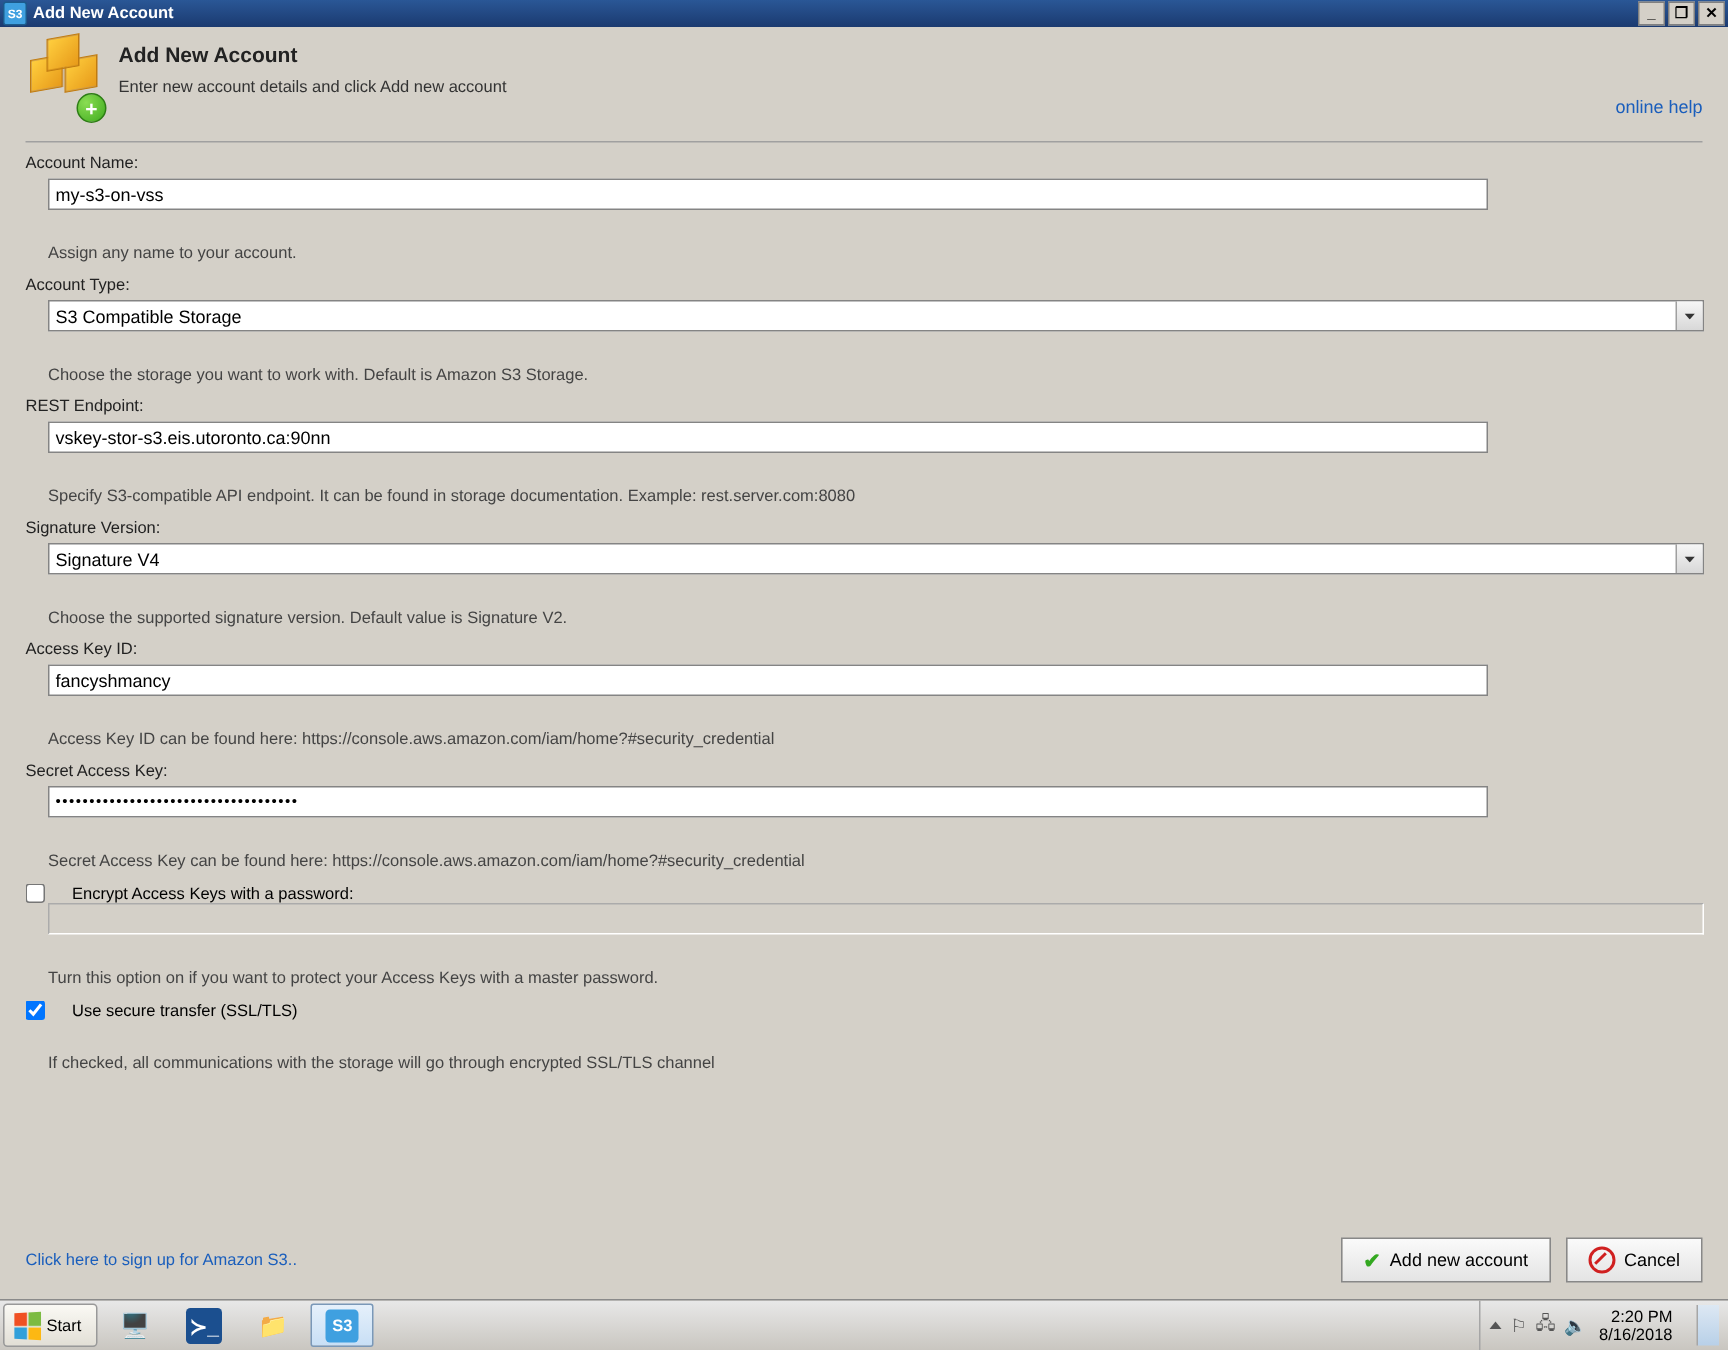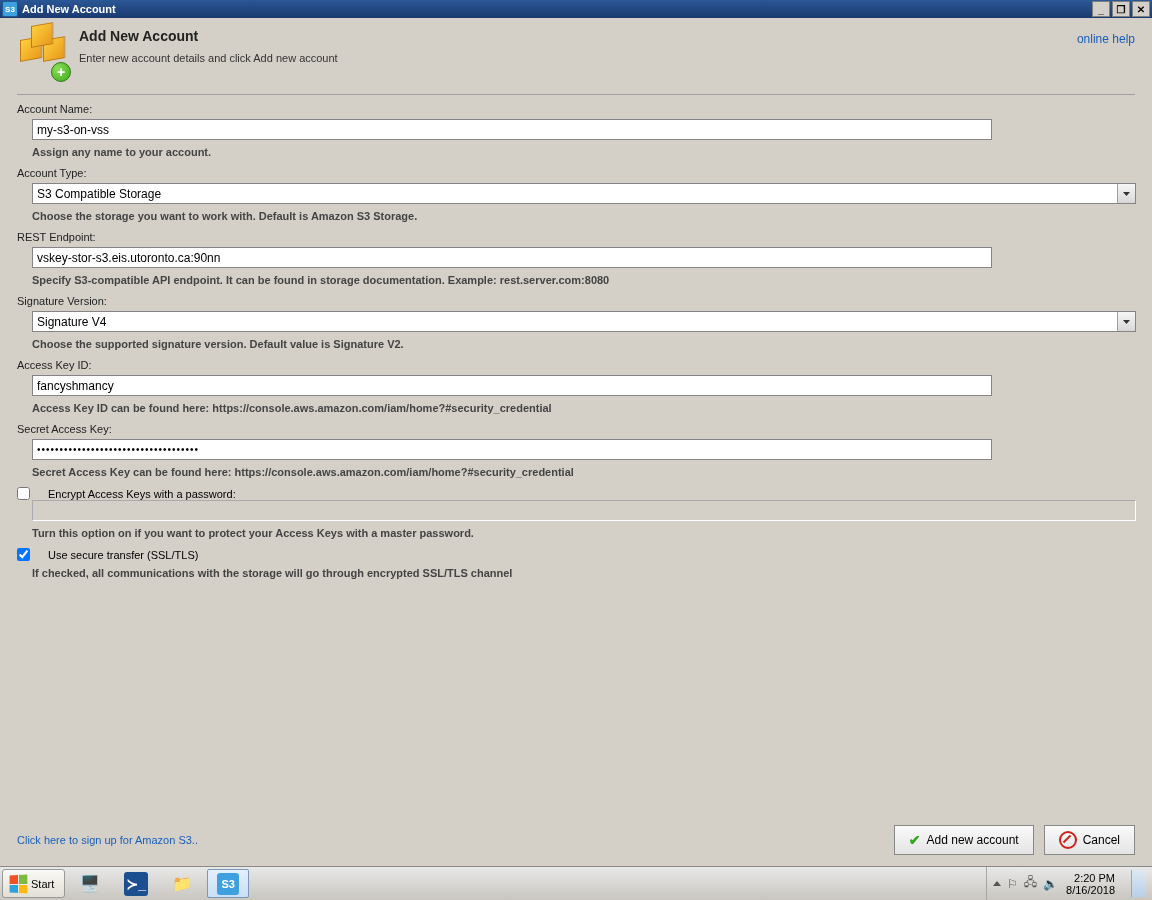--- a/index.html
+++ b/index.html
@@ -12,30 +12,30 @@
   .header-row{display:flex;align-items:flex-start;}
   .hdr-icon{width:52px;height:52px;margin-right:10px;position:relative;}
   .cubes{position:absolute;top:2px;left:4px;}
   .cube{position:absolute;width:20px;height:20px;background:linear-gradient(135deg,#ffcf3e,#e79a1a);transform:skewY(-10deg) rotateY(0);border:1px solid #c07b10;}
   .cube:nth-child(1){top:8px;left:-1px;}
   .cube:nth-child(2){top:8px;left:22px;}
   .cube:nth-child(3){top:-6px;left:10px;}
   .plus{position:absolute;bottom:-2px;right:-2px;width:18px;height:18px;background:radial-gradient(circle at 30% 30%,#8add53,#3fab1f);border-radius:50%;display:flex;align-items:center;justify-content:center;color:#fff;font-weight:bold;font-size:14px;border:1px solid #2d7d15;}
   .hdr-text h1{margin:0;font-size:14px;font-weight:bold;color:#222;}
   .hdr-text p{margin:8px 0 0 0;color:#333;}
-  .help{margin-left:auto;color:#1a5ebc;font-size:12px;cursor:pointer;padding-top:4px;}
+  .help{margin-left:auto;color:#1a5ebc;font-size:12px;cursor:pointer;padding-top:4px;margin-top:32px;}
   hr.sep{border:none;border-top:1px solid #a0a0a0;margin:14px 0 8px 0;}
   .field{margin-bottom:9px;}
   .field-label{color:#222;margin-bottom:4px;display:block;}
   .txt,.sel{width:960px;max-width:100%;box-sizing:border-box;height:21px;border:1px solid #848484;background:#fff;font-family:inherit;font-size:12px;padding:0 4px;margin-left:15px;}
   .sel-wrap{position:relative;width:1104px;max-width:100%;margin-left:15px;}
   .sel-wrap .sel{margin-left:0;width:100%;padding-right:32px;}
   .dd{position:absolute;right:1px;top:1px;width:17px;height:19px;background:linear-gradient(#f6f6f6,#d8d8d8);border-left:1px solid #a0a0a0;display:flex;align-items:center;justify-content:center;pointer-events:none;}
   .dd svg{display:block;}
-  .hint{color:#444;margin:6px 0 0 15px;display:block;font-weight:bold;}
+  .hint{color:#444;margin:23px 0 0 15px;display:block;}
   .chk-row{display:flex;align-items:center;margin-top:4px;gap:12px;}
   .chk{width:13px;height:13px;margin:0 6px 0 0;}
   .disabled-input{background:#d4d0c8;border:1px inset #fff;height:21px;margin-left:15px;width:1104px;max-width:100%;box-sizing:border-box;}
   .bottom-row{position:absolute;bottom:12px;left:17px;right:17px;display:flex;align-items:center;}
   .signup{color:#1a5ebc;cursor:pointer;text-align:center;}
   .btns{margin-left:auto;display:flex;gap:10px;}
   .btn{height:30px;padding:0 14px;border:1px solid #888;background:linear-gradient(#fafafa,#e4e4e4);display:flex;align-items:center;gap:6px;cursor:pointer;font-family:inherit;font-size:12px;}
   .ico-check{color:#33a820;font-weight:bold;font-size:14px;}
   .ico-cancel{width:14px;height:14px;border-radius:50%;border:2px solid #d02020;position:relative;}
   .ico-cancel::after{content:"";position:absolute;left:1px;top:5px;width:10px;height:2px;background:#d02020;transform:rotate(-45deg);}

